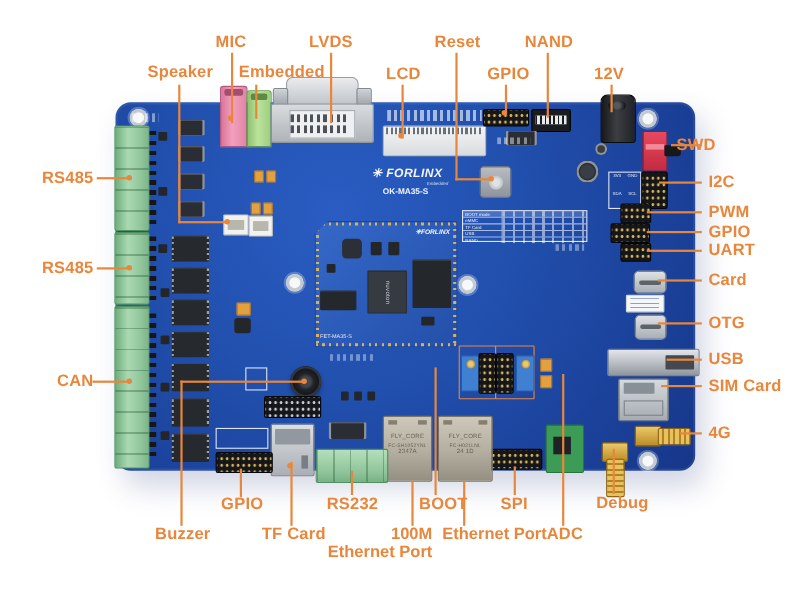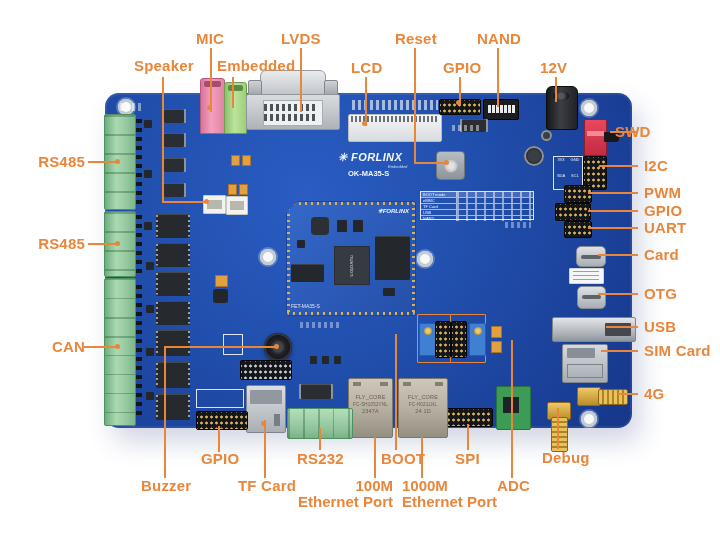--- a/index.html
+++ b/index.html
@@ -410,20 +410,19 @@
   <div class="lbl" style="left:201px;top:451px;">GPIO</div>
   <div class="lbl" style="left:141px;top:478px;">Buzzer</div>
   <div class="lbl" style="left:238px;top:478px;">TF Card</div>
   <div class="lbl" style="left:297px;top:451px;">RS232</div>
   <div class="lbl2" style="left:297px;top:478px;width:96px;text-align:right;">
     <div>100M</div>
     <div>Ethernet Port</div>
   </div>
   <div class="lbl" style="left:381px;top:451px;">BOOT</div>
   <div class="lbl2" style="left:402px;top:478px;width:100px;text-align:left;">
-    <div>1000M</div>
     <div>Ethernet Port</div>
   </div>
   <div class="lbl" style="left:455px;top:451px;">SPI</div>
   <div class="lbl" style="left:497px;top:478px;">ADC</div>
   <div class="lbl" style="left:542px;top:450px;">Debug</div>
 
 </div>
 
 </body></html>

